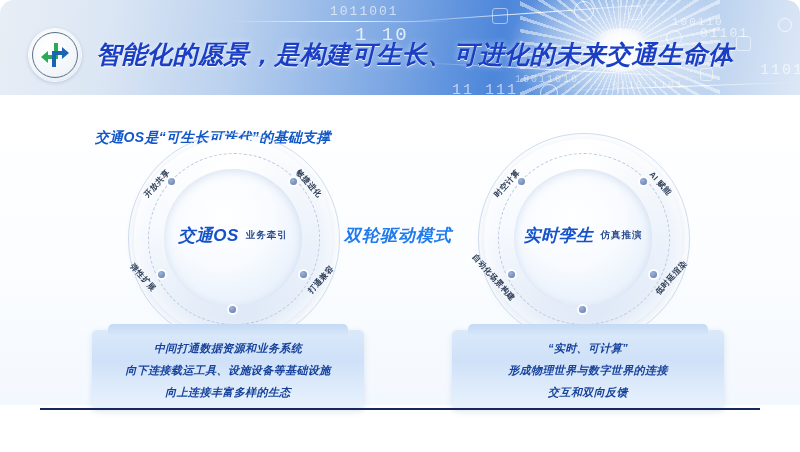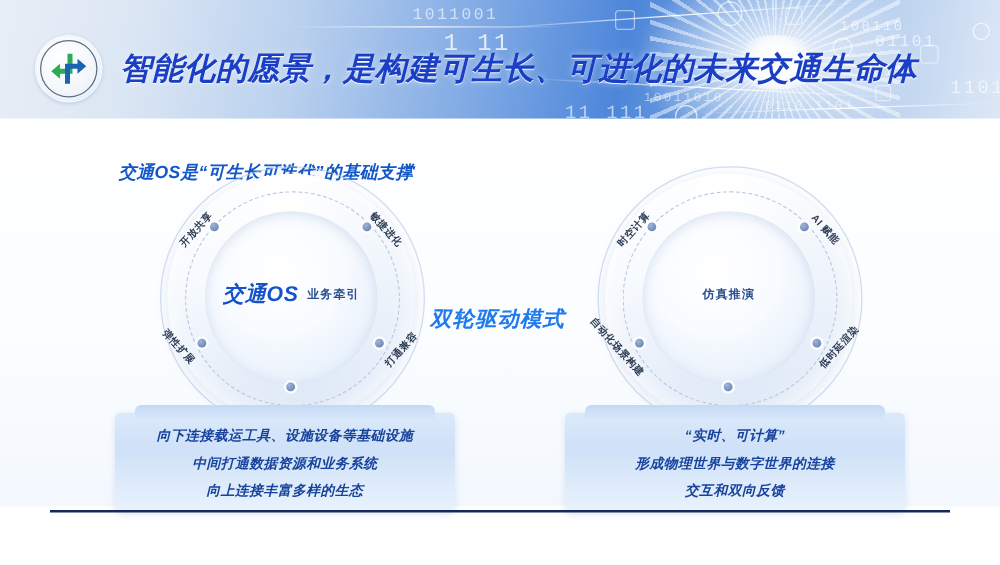--- a/index.html
+++ b/index.html
@@ -2,21 +2,21 @@
 <html lang="zh"><head>
 <meta charset="utf-8">
 <title>slide</title>
 <style>
   html,body{margin:0;padding:0;}
   body{
     width:800px;height:452px;overflow:hidden;background:#ffffff;
     font-family:"Liberation Sans","DejaVu Sans",sans-serif;
     -webkit-font-smoothing:antialiased;
   }
-  #slide{position:relative;width:800px;height:452px;background:#fff;overflow:hidden;}
+  #slide{position:relative;width:800px;height:452px;background:#fff;overflow:hidden;border-radius:14px;}
 
   
   .header{
     position:absolute;left:0;top:0;width:800px;height:95px;overflow:hidden;
     background:
       radial-gradient(ellipse 180px 120px at 620px 48px, rgba(255,255,255,.95) 0%, rgba(255,255,255,0) 62%),
       linear-gradient(100deg,#e8eef6 0%,#dbe6f4 14%,#b9d0ee 30%,#7fa9e4 48%,#4d86da 62%,#79a6e2 74%,#b7cfee 86%,#dde8f6 100%);
   }
   .hdr-rays{
     position:absolute;left:520px;top:-40px;width:200px;height:180px;
@@ -120,21 +120,21 @@
   }
   .core{
     position:absolute;left:36px;top:8px;width:138px;height:138px;border-radius:50%;
     display:flex;align-items:center;justify-content:center;gap:7px;
   }
   .core-title{font-size:17px;font-weight:700;font-style:italic;color:#1552c9;letter-spacing:.5px;}
   .core-sub{font-size:9.5px;font-weight:700;color:#2c4d8e;letter-spacing:1px;}
 
   .center-tag{
     position:absolute;left:344px;top:224px;font-size:17px;font-weight:700;font-style:italic;
-    color:#1f7aee;letter-spacing:1px;white-space:nowrap;margin-top:20px;
+    color:#1f7aee;letter-spacing:1px;white-space:nowrap;
   }
 
   
   .panel{
     position:absolute;width:272px;height:80px;border-radius:5px;
     background:linear-gradient(180deg,#dbe9fa 0%,#cfe1f8 38%,#eaf3fd 100%);
     box-shadow:0 2px 6px rgba(100,135,185,.18);
     display:flex;flex-direction:column;align-items:center;justify-content:center;gap:7px;
   }
   .panel::before{
@@ -157,21 +157,21 @@
   <div class="header">
     <div class="hdr-rays"></div>
     <div class="hdr-glow"></div>
 
     <div class="hdr-streak s1"></div>
     <div class="hdr-streak s2"></div>
     <div class="hdr-streak s3"></div>
     <div class="hdr-streak s4"></div>
 
     <div class="binary b1">1011001</div>
-    <div class="binary b2">1 11</div>
+    <div class="binary b2">1 10</div>
     <div class="binary b3">11 111</div>
     <div class="binary b4">100110</div>
     <div class="binary b5">01101</div>
     <div class="binary b6">1011</div>
     <div class="binary b7">10011010</div>
     <div class="binary b8">0110 1101</div>
     <div class="binary b9">1101</div>
 
     <div class="hexbox hx1"></div>
     <div class="hexbox hx2"></div>
@@ -231,29 +231,30 @@
     <div class="node" style="left:30px;top:113px;"></div>
     <div class="node" style="left:172px;top:113px;"></div>
     <div class="node" style="left:101px;top:148px;"></div>
 
     <div class="ring-label" style="left:12px;top:20px;transform:rotate(-48deg);">时空计算</div>
     <div class="ring-label" style="left:168px;top:20px;transform:rotate(48deg);">AI 赋能</div>
     <div class="ring-label" style="left:-14px;top:114px;transform:rotate(48deg);">自动化场景构建</div>
     <div class="ring-label" style="left:172px;top:114px;transform:rotate(-48deg);">低时延渲染</div>
 
     <div class="core">
+      <div class="core-title">实时孪生</div>
       <div class="core-sub">仿真推演</div>
     </div>
   </div>
 
   <div class="center-tag">双轮驱动模式</div>
 
   <div class="panel panel-left">
+    <div class="panel-line">中间打通数据资源和业务系统</div>
     <div class="panel-line">向下连接载运工具、设施设备等基础设施</div>
-    <div class="panel-line">中间打通数据资源和业务系统</div>
     <div class="panel-line">向上连接丰富多样的生态</div>
   </div>
 
   <div class="panel panel-right">
     <div class="panel-line">“实时、可计算”</div>
     <div class="panel-line">形成物理世界与数字世界的连接</div>
     <div class="panel-line">交互和双向反馈</div>
   </div>
 
   <div class="rule"></div>

